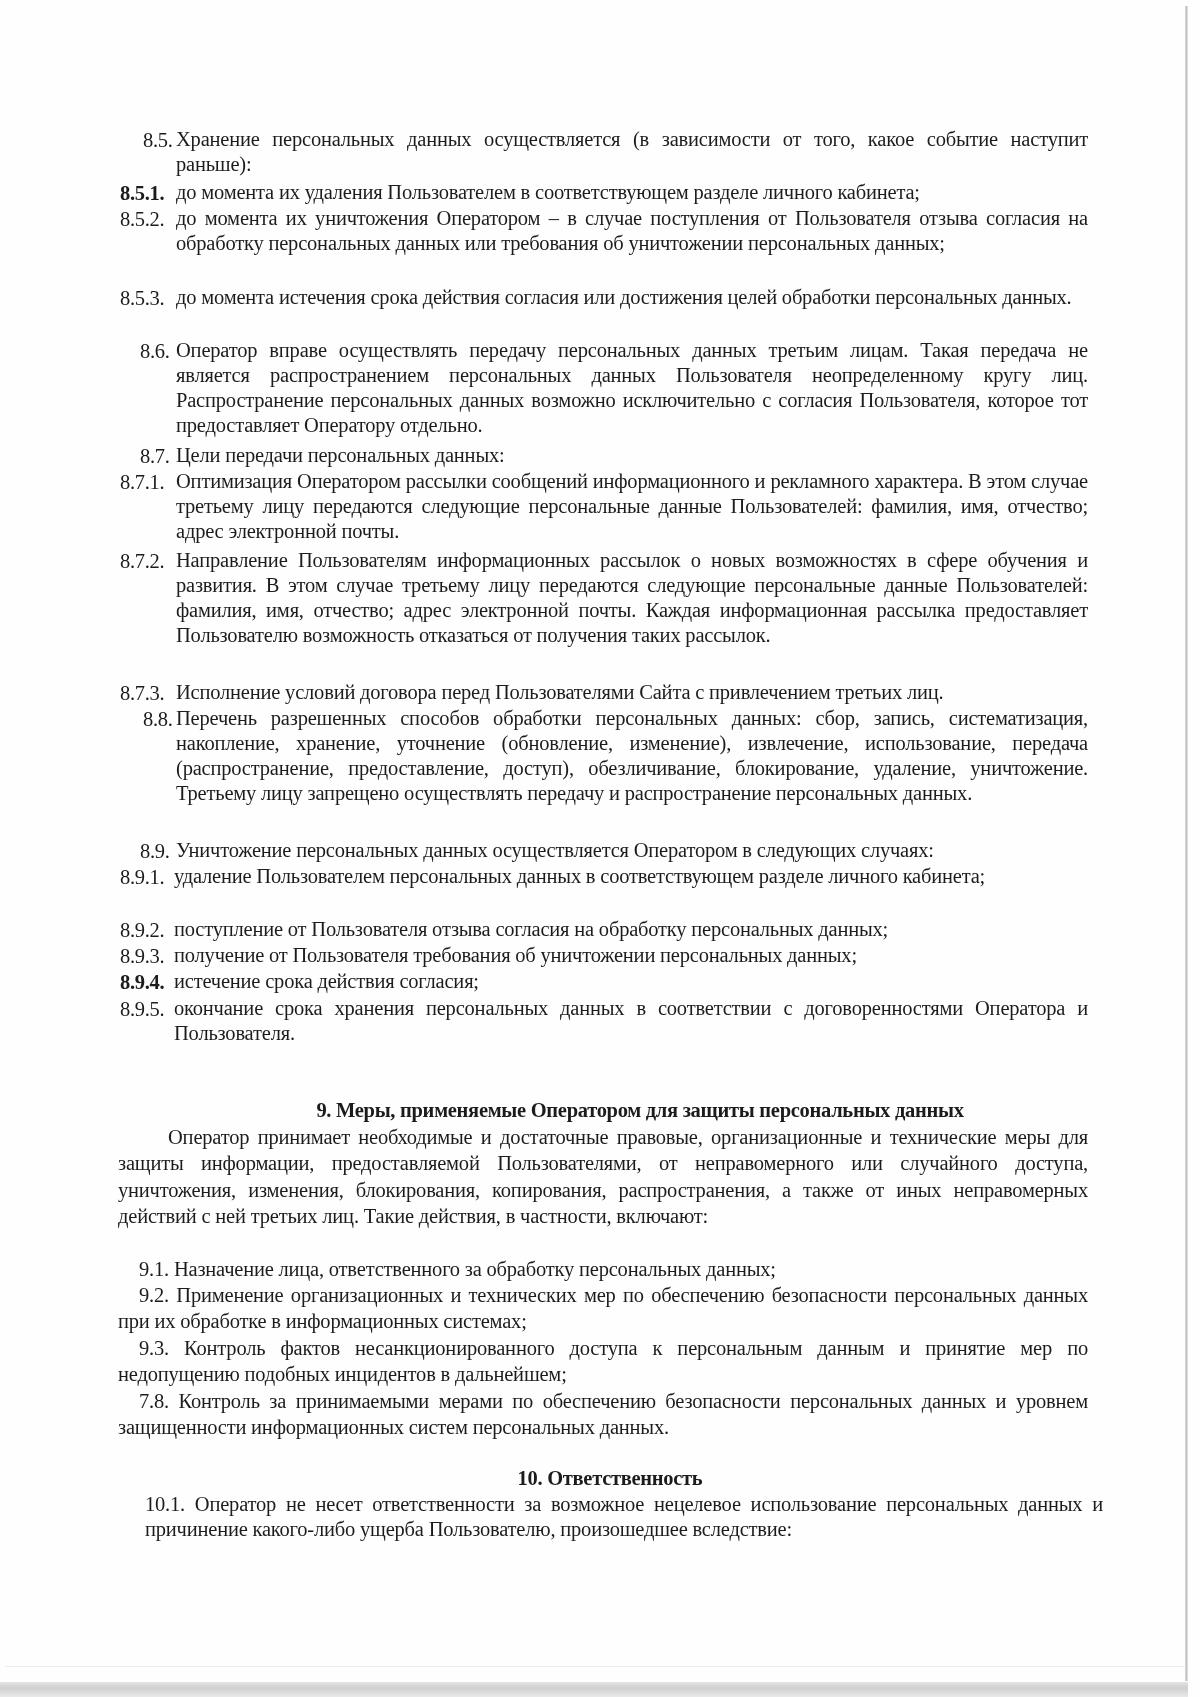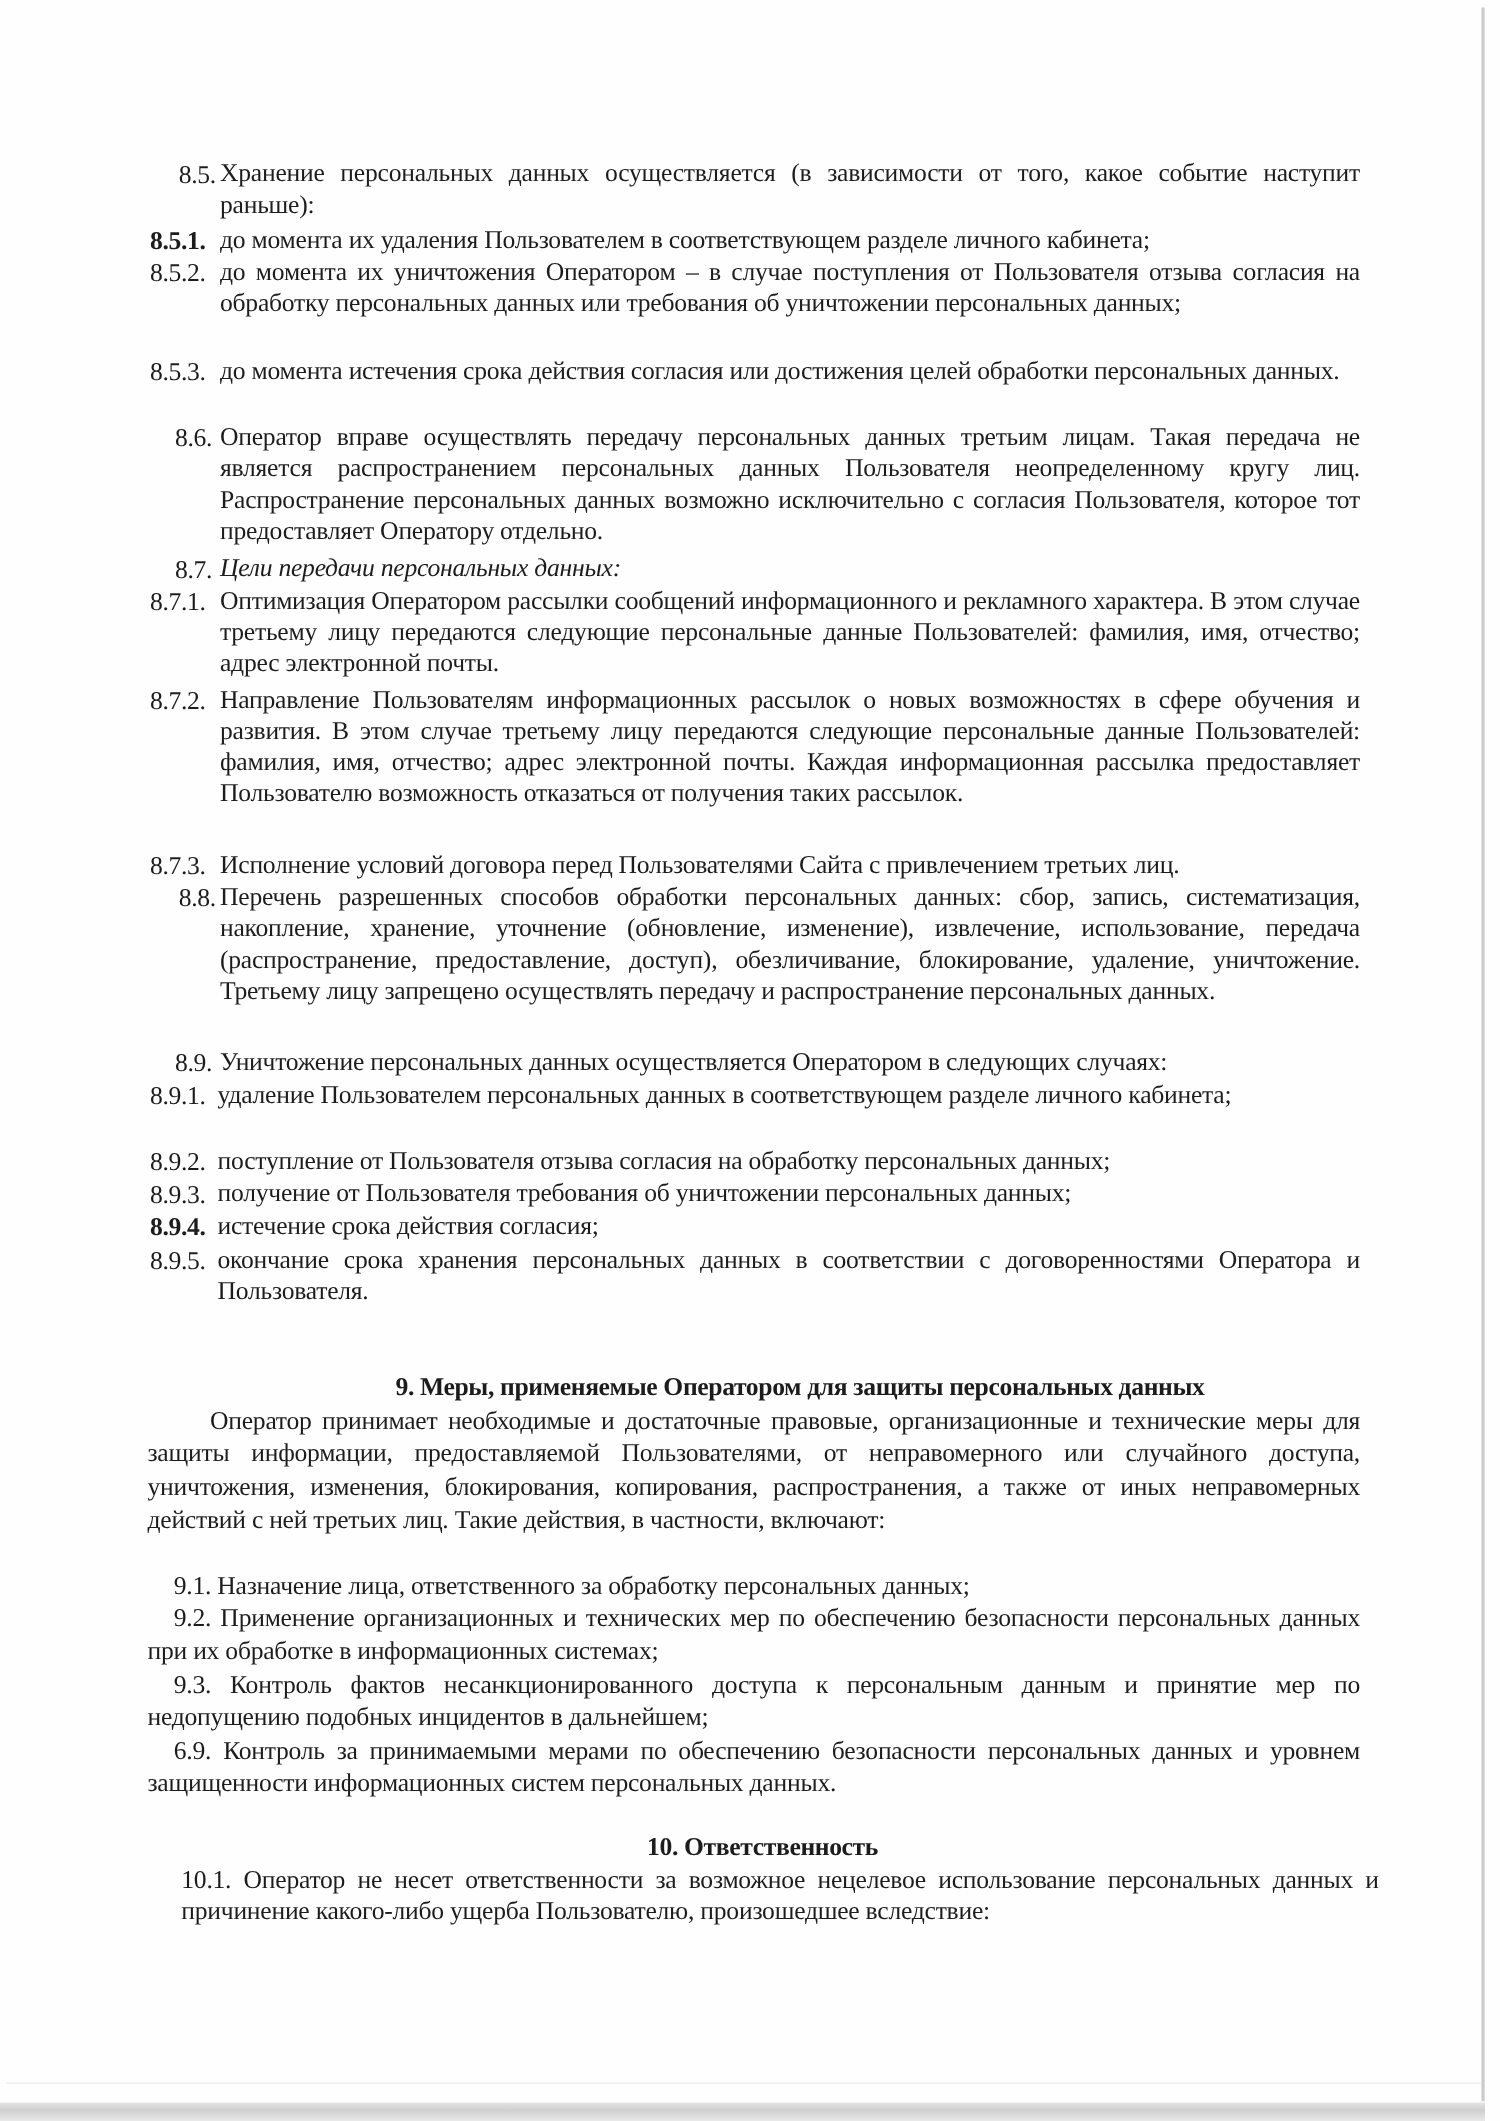--- a/index.html
+++ b/index.html
@@ -128,21 +128,21 @@
       <span class="body" data-name="clause-text" style="left:176px; width:912px;">до момента истечения срока действия согласия или достижения целей обработки персональных данных.</span>
     </div>
 
     <div class="item" data-name="clause-8-6" style="top:338px;">
       <span class="num" data-name="clause-number" style="left:140px;">8.6.</span>
       <span class="body" data-name="clause-text" style="left:176px; width:912px;">Оператор вправе осуществлять передачу персональных данных третьим лицам. Такая передача не является распространением персональных данных Пользователя неопределенному кругу лиц. Распространение персональных данных возможно исключительно с согласия Пользователя, которое тот предоставляет Оператору отдельно.</span>
     </div>
 
     <div class="item" data-name="clause-8-7" style="top:443px;">
       <span class="num" data-name="clause-number" style="left:140px;">8.7.</span>
-      <span class="body" data-name="clause-text" style="left:176px; width:912px;font-style:italic;">Цели передачи персональных данных:</span>
+      <span class="body" data-name="clause-text" style="left:176px; width:912px;">Цели передачи персональных данных:</span>
     </div>
 
     <div class="item" data-name="clause-8-7-1" style="top:469px;">
       <span class="num" data-name="clause-number" style="left:120px;">8.7.1.</span>
       <span class="body" data-name="clause-text" style="left:176px; width:912px;">Оптимизация Оператором рассылки сообщений информационного и рекламного характера. В этом случае третьему лицу передаются следующие персональные данные Пользователей: фамилия, имя, отчество; адрес электронной почты.</span>
     </div>
 
     <div class="item" data-name="clause-8-7-2" style="top:548px;">
       <span class="num" data-name="clause-number" style="left:120px;">8.7.2.</span>
       <span class="body" data-name="clause-text" style="left:176px; width:912px;">Направление Пользователям информационных рассылок о новых возможностях в сфере обучения и развития. В этом случае третьему лицу передаются следующие персональные данные Пользователей: фамилия, имя, отчество; адрес электронной почты. Каждая информационная рассылка предоставляет Пользователю возможность отказаться от получения таких рассылок.</span>
@@ -200,21 +200,21 @@
 
     <div class="para" data-name="clause-9-2" style="top:1282px;">
       <span style="display:inline-block; width:21px;" data-name="paragraph-indent"></span><span data-name="clause-number">9.2.</span> <span data-name="clause-text">Применение организационных и технических мер по обеспечению безопасности персональных данных при их обработке в информационных системах;</span>
     </div>
 
     <div class="para" data-name="clause-9-3" style="top:1335px;">
       <span style="display:inline-block; width:21px;" data-name="paragraph-indent"></span><span data-name="clause-number">9.3.</span> <span data-name="clause-text">Контроль фактов несанкционированного доступа к персональным данным и принятие мер по недопущению подобных инцидентов в дальнейшем;</span>
     </div>
 
     <div class="para" data-name="clause-9-4" style="top:1388px;">
-      <span style="display:inline-block; width:21px;" data-name="paragraph-indent"></span><span data-name="clause-number">6.9.</span> <span data-name="clause-text">Контроль за принимаемыми мерами по обеспечению безопасности персональных данных и уровнем защищенности информационных систем персональных данных.</span>
+      <span style="display:inline-block; width:21px;" data-name="paragraph-indent"></span><span data-name="clause-number">7.8.</span> <span data-name="clause-text">Контроль за принимаемыми мерами по обеспечению безопасности персональных данных и уровнем защищенности информационных систем персональных данных.</span>
     </div>
 
     <div class="heading" data-name="section-10-heading" style="top:1465px; left:10px;">10. Ответственность</div>
 
     <div class="item" data-name="clause-10-1" style="top:1492px;">
       <span class="body" data-name="clause-10-1-text-block" style="left:130px; width:958px; text-indent:0;">
         <span data-name="clause-number">10.1.</span> <span data-name="clause-text">Оператор не несет ответственности за возможное нецелевое использование персональных данных и причинение какого-либо ущерба Пользователю, произошедшее вследствие:</span>
       </span>
     </div>
 

